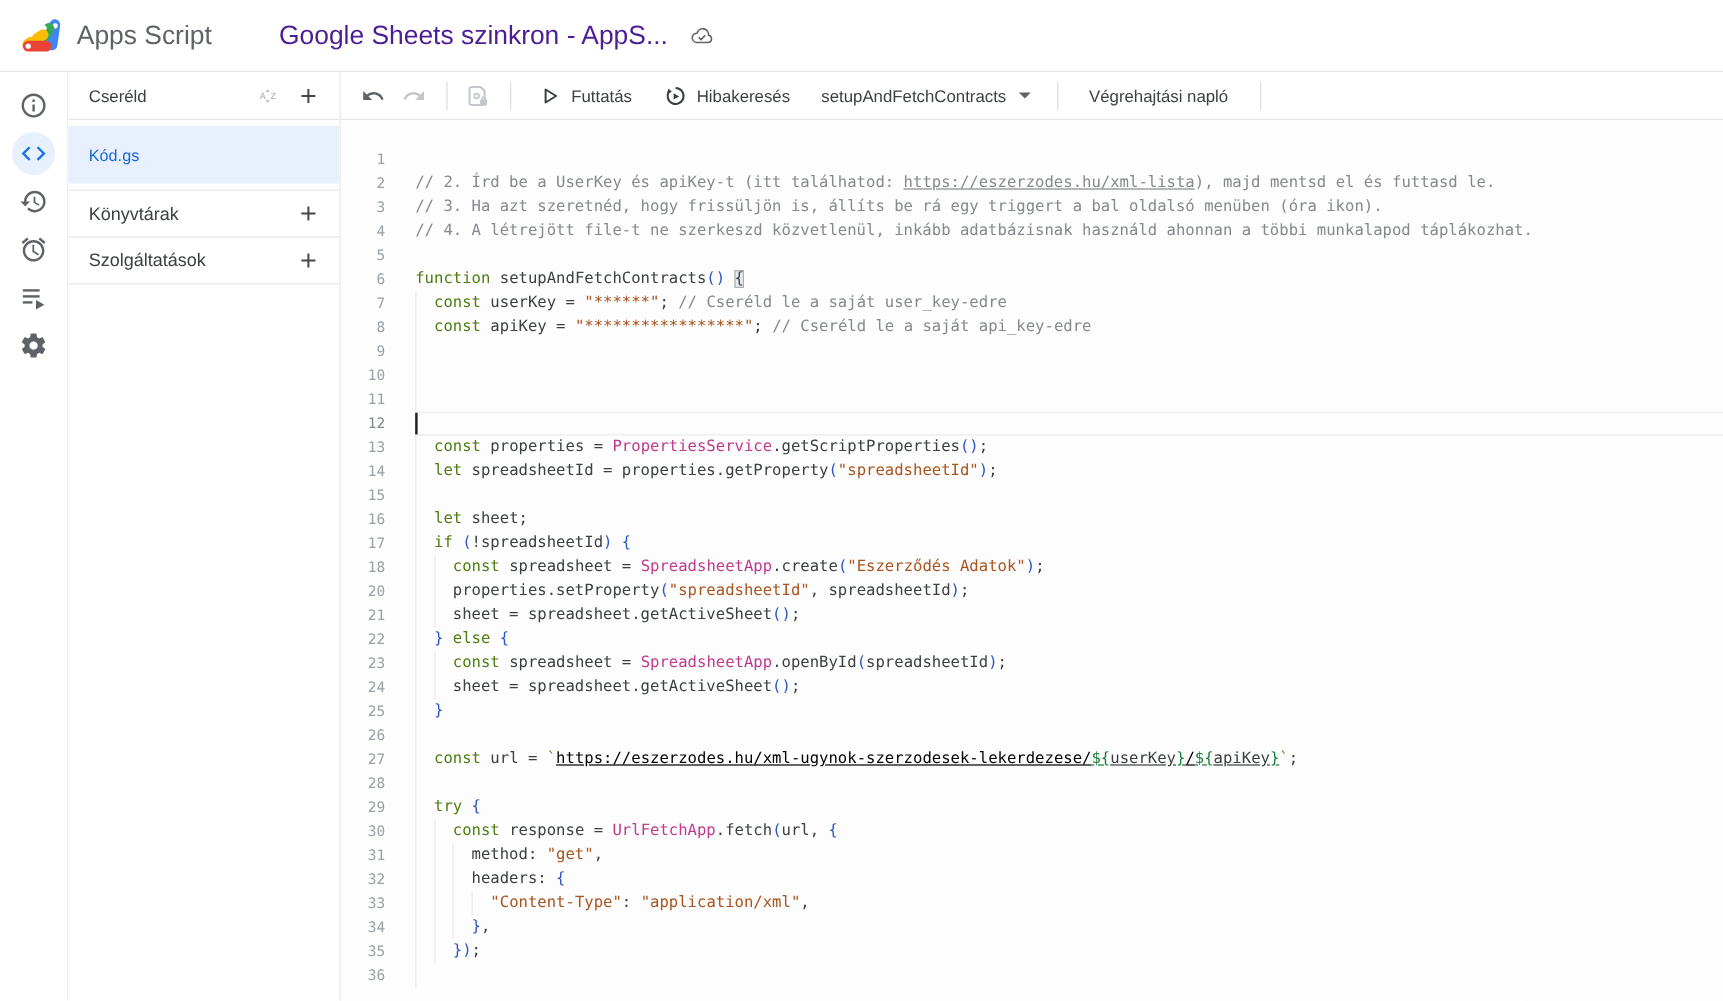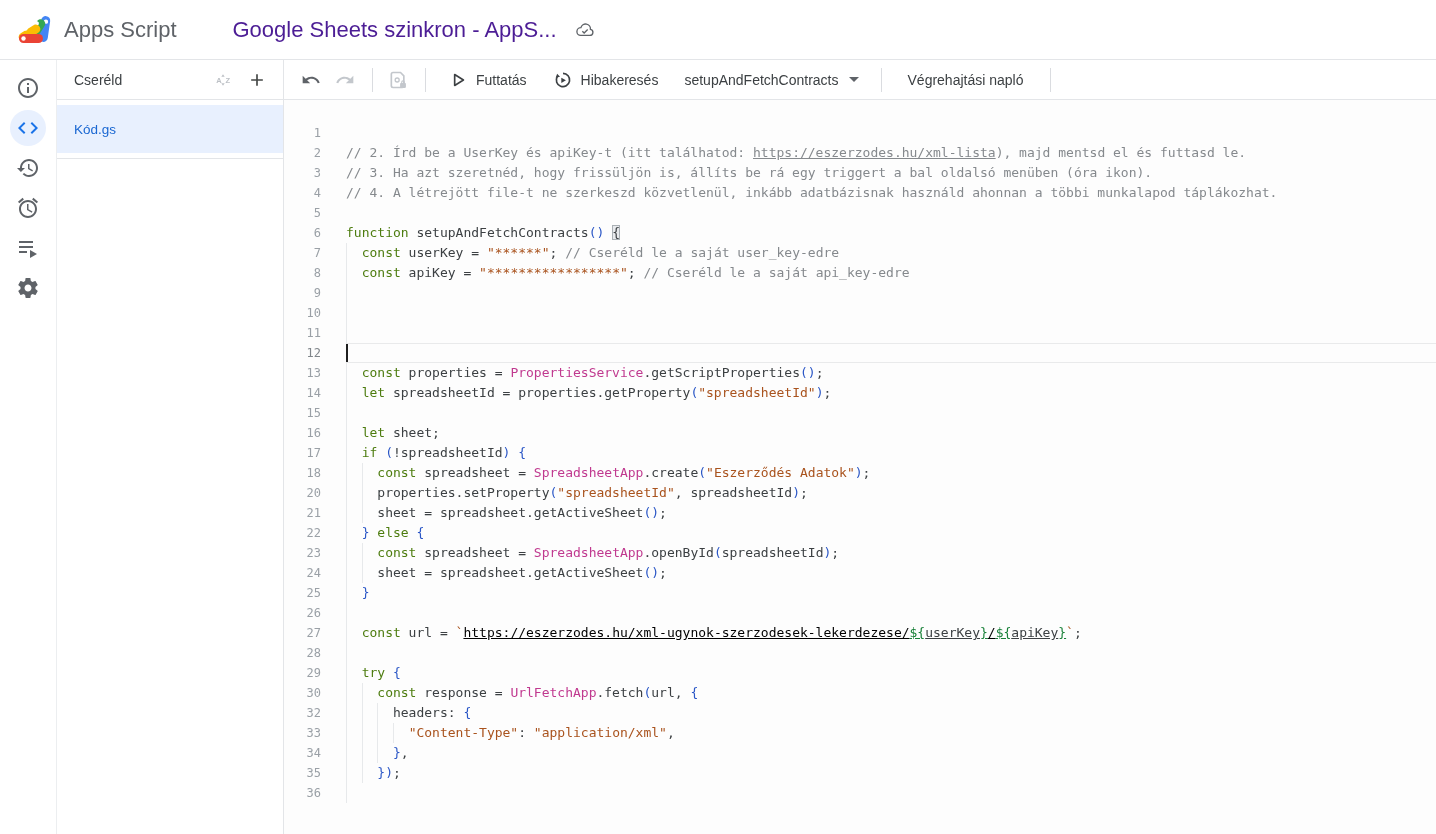--- a/index.html
+++ b/index.html
@@ -182,20 +182,36 @@
       <button class="icon-btn">
         <svg width="20" height="20" viewBox="0 0 24 24">
             <path d="M11 5h2v6h6v2h-6v6h-2v-6H5v-2h6z" fill="#444746"></path>
           </svg>
       </button>
     </div>
     <div class="file-row selected">
       <span>Kód.gs</span>
     </div>
     <div class="panel-list-gap"></div>
+    <div class="section-row">
+      <span>Könyvtárak</span>
+      <button class="icon-btn">
+        <svg width="20" height="20" viewBox="0 0 24 24">
+            <path d="M11 5h2v6h6v2h-6v6h-2v-6H5v-2h6z" fill="#444746"></path>
+          </svg>
+      </button>
+    </div>
+    <div class="section-row">
+      <span>Szolgáltatások</span>
+      <button class="icon-btn">
+        <svg width="20" height="20" viewBox="0 0 24 24">
+            <path d="M11 5h2v6h6v2h-6v6h-2v-6H5v-2h6z" fill="#444746"></path>
+          </svg>
+      </button>
+    </div>
   </div>
 
   <div class="editor-col">
     <div class="toolbar">
       <button class="tb-icon">
         <svg viewBox="0 0 24 24">
             <path d="M12.5 8c-2.65 0-5.05.99-6.9 2.6L2 7v9h9l-3.62-3.62c1.39-1.16 3.16-1.88 5.12-1.88 3.54 0 6.55 2.31 7.6 5.5l2.37-.78C21.08 11.03 17.15 8 12.5 8z" fill="#5f6368"></path>
           </svg>
       </button>
       <button class="tb-icon">
@@ -262,20 +278,21 @@
           <div class="code-line"><span class="num">21</span><span class="iguide" style="left: 62px;"></span><span class="iguide" style="left: 77.66px;"></span><span class="tk-d">    sheet = spreadsheet.getActiveSheet</span><span class="tk-b">()</span><span class="tk-d">;</span></div>
           <div class="code-line"><span class="num">22</span><span class="iguide" style="left: 62px;"></span><span class="tk-d">  </span><span class="tk-b">}</span><span class="tk-d"> </span><span class="tk-k">else</span><span class="tk-d"> </span><span class="tk-b">{</span></div>
           <div class="code-line"><span class="num">23</span><span class="iguide" style="left: 62px;"></span><span class="iguide" style="left: 77.66px;"></span><span class="tk-d">    </span><span class="tk-k">const</span><span class="tk-d"> spreadsheet = </span><span class="tk-t">SpreadsheetApp</span><span class="tk-d">.openById</span><span class="tk-b">(</span><span class="tk-d">spreadsheetId</span><span class="tk-b">)</span><span class="tk-d">;</span></div>
           <div class="code-line"><span class="num">24</span><span class="iguide" style="left: 62px;"></span><span class="iguide" style="left: 77.66px;"></span><span class="tk-d">    sheet = spreadsheet.getActiveSheet</span><span class="tk-b">()</span><span class="tk-d">;</span></div>
           <div class="code-line"><span class="num">25</span><span class="iguide" style="left: 62px;"></span><span class="tk-d">  </span><span class="tk-b">}</span></div>
           <div class="code-line"><span class="num">26</span><span class="iguide" style="left: 62px;"></span></div>
           <div class="code-line"><span class="num">27</span><span class="iguide" style="left: 62px;"></span><span class="tk-d">  </span><span class="tk-k">const</span><span class="tk-d"> url = </span><span class="tk-s">`</span><span class="tk-sl">https://eszerzodes.hu/xml-ugynok-szerzodesek-lekerdezese/</span><span class="tk-gl">${</span><span class="tk-dl">userKey</span><span class="tk-gl">}</span><span class="tk-sl">/</span><span class="tk-gl">${</span><span class="tk-dl">apiKey</span><span class="tk-gl">}</span><span class="tk-s">`</span><span class="tk-d">;</span></div>
           <div class="code-line"><span class="num">28</span><span class="iguide" style="left: 62px;"></span></div>
           <div class="code-line"><span class="num">29</span><span class="iguide" style="left: 62px;"></span><span class="tk-d">  </span><span class="tk-k">try</span><span class="tk-d"> </span><span class="tk-b">{</span></div>
           <div class="code-line"><span class="num">30</span><span class="iguide" style="left: 62px;"></span><span class="iguide" style="left: 77.66px;"></span><span class="tk-d">    </span><span class="tk-k">const</span><span class="tk-d"> response = </span><span class="tk-t">UrlFetchApp</span><span class="tk-d">.fetch</span><span class="tk-b">(</span><span class="tk-d">url, </span><span class="tk-b">{</span></div>
+          <div class="code-line"><span class="num">31</span><span class="iguide" style="left: 62px;"></span><span class="iguide" style="left: 77.66px;"></span><span class="iguide" style="left: 93.32px;"></span><span class="tk-d">      method: </span><span class="tk-s">"get"</span><span class="tk-d">,</span></div>
           <div class="code-line"><span class="num">32</span><span class="iguide" style="left: 62px;"></span><span class="iguide" style="left: 77.66px;"></span><span class="iguide" style="left: 93.32px;"></span><span class="tk-d">      headers: </span><span class="tk-b">{</span></div>
           <div class="code-line"><span class="num">33</span><span class="iguide" style="left: 62px;"></span><span class="iguide" style="left: 77.66px;"></span><span class="iguide" style="left: 93.32px;"></span><span class="iguide" style="left: 108.98px;"></span><span class="tk-d">        </span><span class="tk-s">"Content-Type"</span><span class="tk-d">: </span><span class="tk-s">"application/xml"</span><span class="tk-d">,</span></div>
           <div class="code-line"><span class="num">34</span><span class="iguide" style="left: 62px;"></span><span class="iguide" style="left: 77.66px;"></span><span class="iguide" style="left: 93.32px;"></span><span class="tk-d">      </span><span class="tk-b">}</span><span class="tk-d">,</span></div>
           <div class="code-line"><span class="num">35</span><span class="iguide" style="left: 62px;"></span><span class="iguide" style="left: 77.66px;"></span><span class="tk-d">    </span><span class="tk-b">})</span><span class="tk-d">;</span></div>
           <div class="code-line"><span class="num">36</span><span class="iguide" style="left: 62px;"></span></div>
         </div>
     </div>
   </div>
 </div>
 

